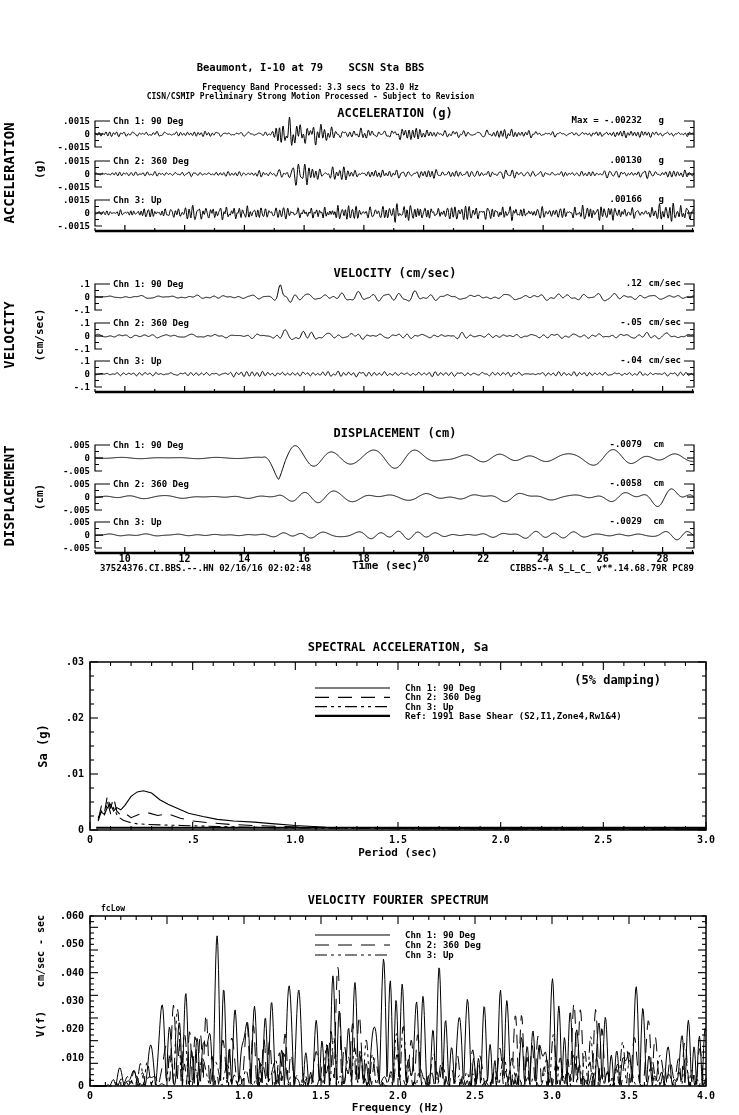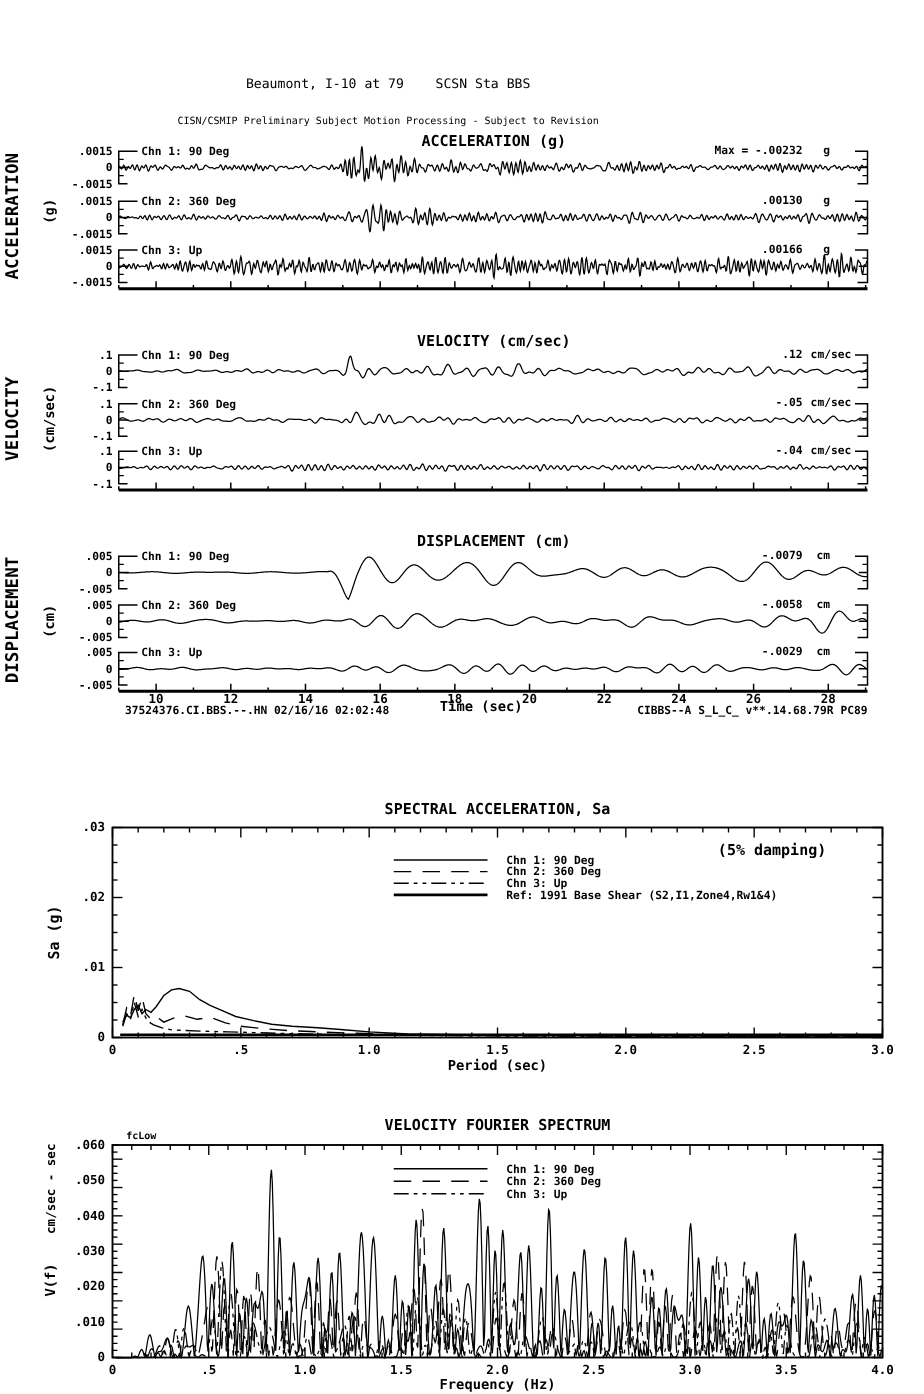--- a/index.html
+++ b/index.html
@@ -1,32 +1,33 @@
 <!DOCTYPE html>
 <html><head>
 <meta charset="utf-8">
 <style>
   html,body{margin:0;padding:0;background:#fff;}
   #page{position:relative;width:739px;height:1115px;background:#ffffff;overflow:hidden;
         font-family:"DejaVu Sans Mono",monospace;}
-  .hdr{position:absolute;left:0;width:621px;text-align:center;font-weight:normal;
+  .hdr{position:absolute;left:0;width:621px;text-align:center;font-weight:bold;
        color:#000;white-space:pre;line-height:1;}
   #h1{top:62px;font-size:10.5px}
   #h2{top:73px;font-size:10.5px}
   #h3{top:84px;font-size:8px}
   #h4{top:93px;font-size:8px}
   svg{position:absolute;top:0;left:0;}
   svg text{font-family:"DejaVu Sans Mono",monospace;font-weight:bold;fill:#000;}
 </style>
 </head>
 <body>
 
 <div id="page">
   <div class="hdr" id="h1">Beaumont, I-10 at 79    SCSN Sta BBS</div>
-  <div class="hdr" id="h4">CISN/CSMIP Preliminary Subject Motion Processing - Subject to Revision</div>
+  <div class="hdr" id="h3">Frequency Band Processed: 3.3 secs to 23.0 Hz</div>
+  <div class="hdr" id="h4">CISN/CSMIP Preliminary Strong Motion Processed - Subject to Revision</div>
 
   <svg id="plot" width="739" height="1115" viewBox="0 0 739 1115">
 
     <text x="395" y="117" font-size="12" text-anchor="middle">ACCELERATION (g)</text>
     <text x="395" y="277" font-size="12" text-anchor="middle">VELOCITY (cm/sec)</text>
     <text x="395" y="437" font-size="12" text-anchor="middle">DISPLACEMENT (cm)</text>
 
     <text x="14" y="173" font-size="14" text-anchor="middle" transform="rotate(-90 14 173)">ACCELERATION</text>
     <text x="43" y="169" font-size="11" text-anchor="middle" transform="rotate(-90 43 169)">(g)</text>
     <text x="14" y="335" font-size="14" text-anchor="middle" transform="rotate(-90 14 335)">VELOCITY</text>

